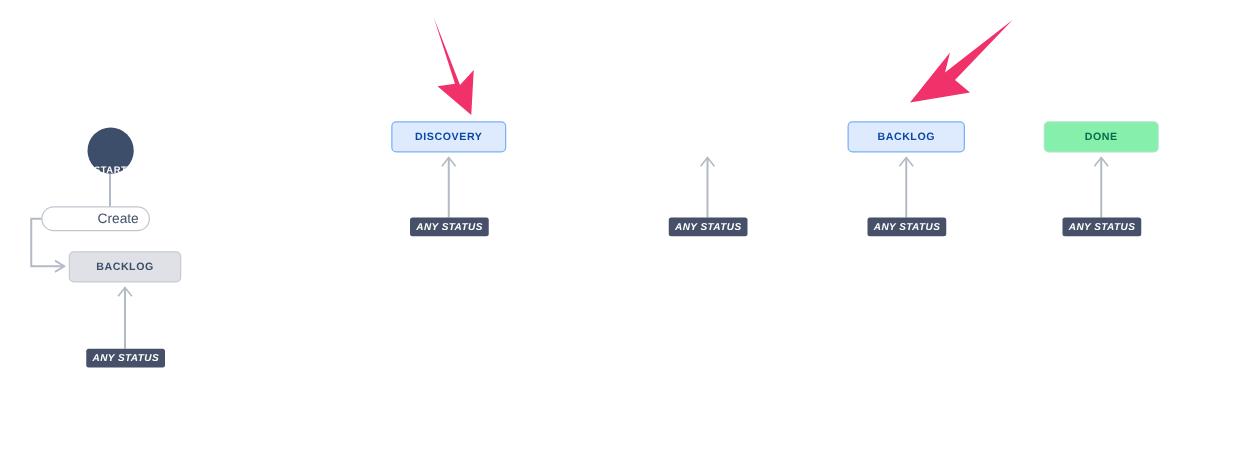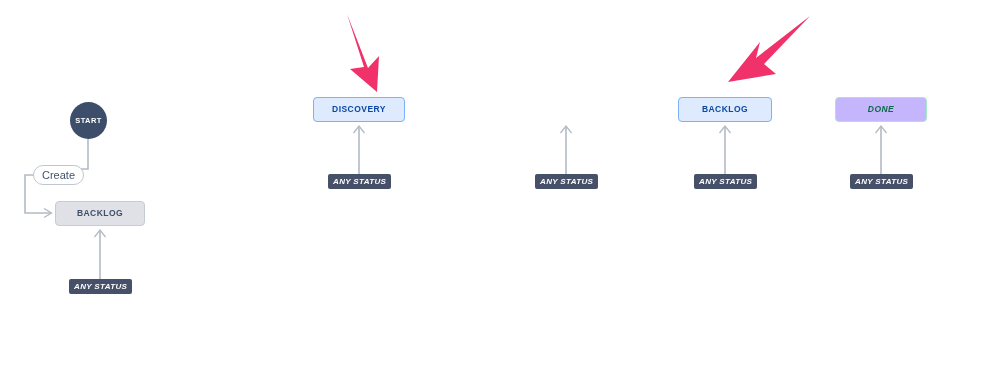--- a/index.html
+++ b/index.html
@@ -31,21 +31,21 @@
   }
 
   
   .start-node {
     position: absolute;
     width: 37px;
     height: 37px;
     border-radius: 50%;
     background: #3d4e6b;
     display: flex;
-    align-items: center;
+    align-items: flex-end;
     justify-content: center;
   }
   .start-node span {
     color: #ffffff;
     font-size: 7.5px;
     font-weight: bold;
     letter-spacing: 0.4px;
     line-height: 1;
   }
 
@@ -60,20 +60,21 @@
     display: flex;
     align-items: center;
     justify-content: center;
     box-sizing: border-box;
   }
   .create-pill span {
     color: #42526e;
     font-size: 11px;
     line-height: 1;
     white-space: nowrap;
+    margin-left: 36px;
   }
 
   
   .status-node {
     position: absolute;
     height: 25px;
     border-radius: 4px;
     border: 1px solid transparent;
     display: flex;
     align-items: center;
@@ -91,24 +92,23 @@
     background: #dfe1e6;
     border-color: #c6cbd4;
     color: #3d4e6b;
   }
   .node-inprogress {
     background: #deebff;
     border-color: #7cb0f7;
     color: #0c48a3;
   }
   .node-done {
-    background: #c4b5fd;
+    background: #86efac;
     border-color: #a5e8c6;
     color: #0a6b46;
-    font-style: italic;
   }
 
   
   .any-status {
     position: absolute;
     height: 15px;
     background: #475069;
     border-radius: 2px;
     padding: 0 5px;
     display: flex;

